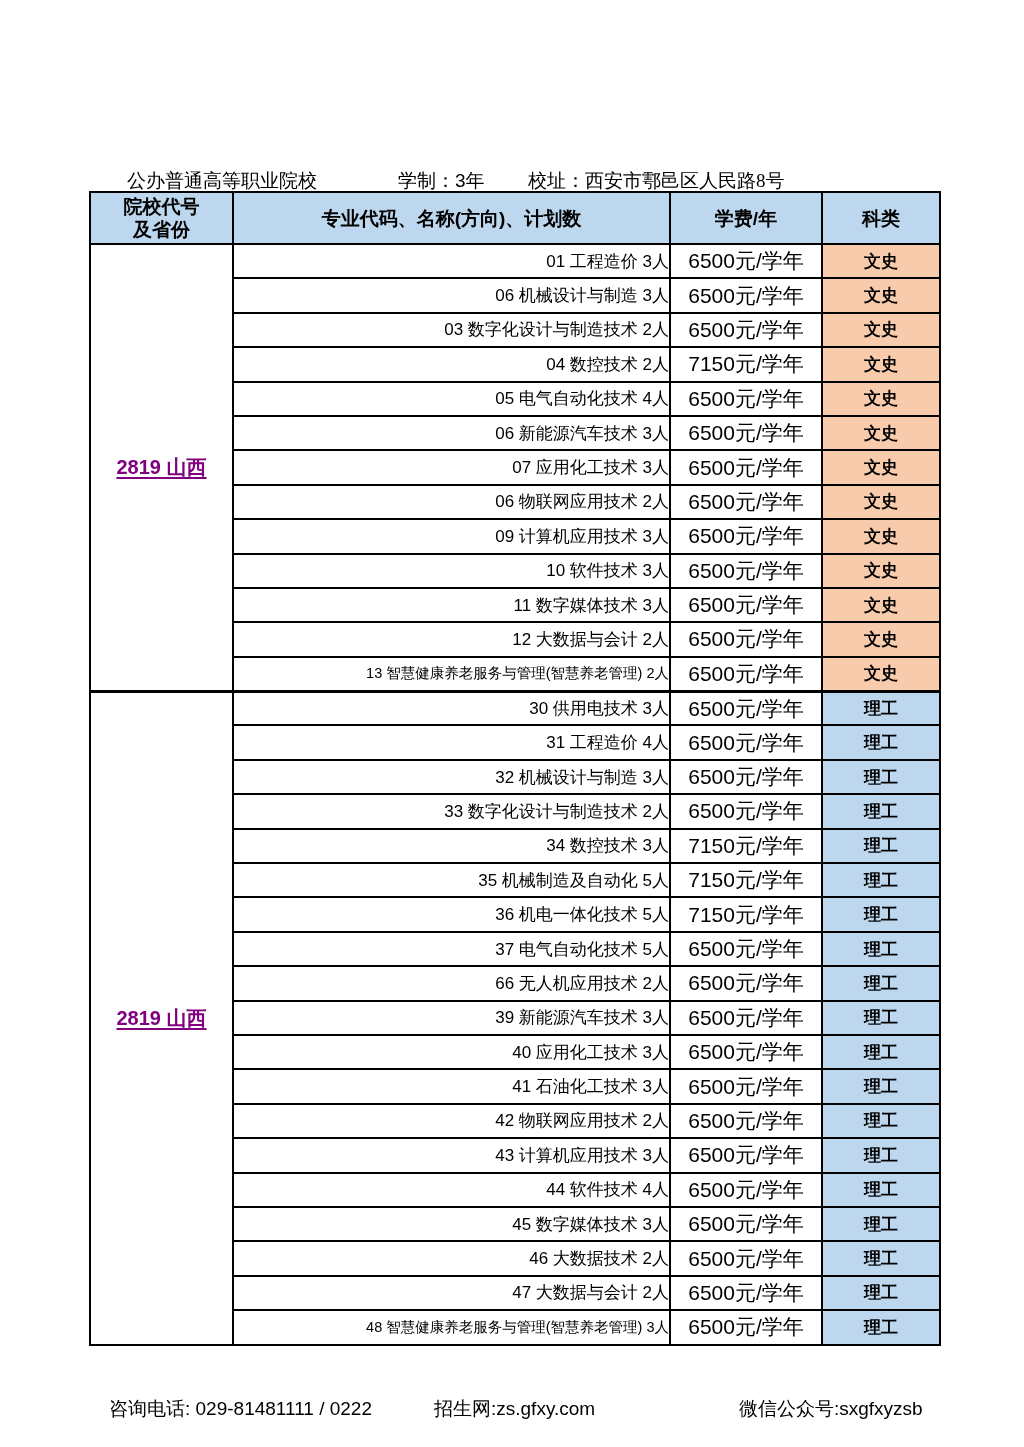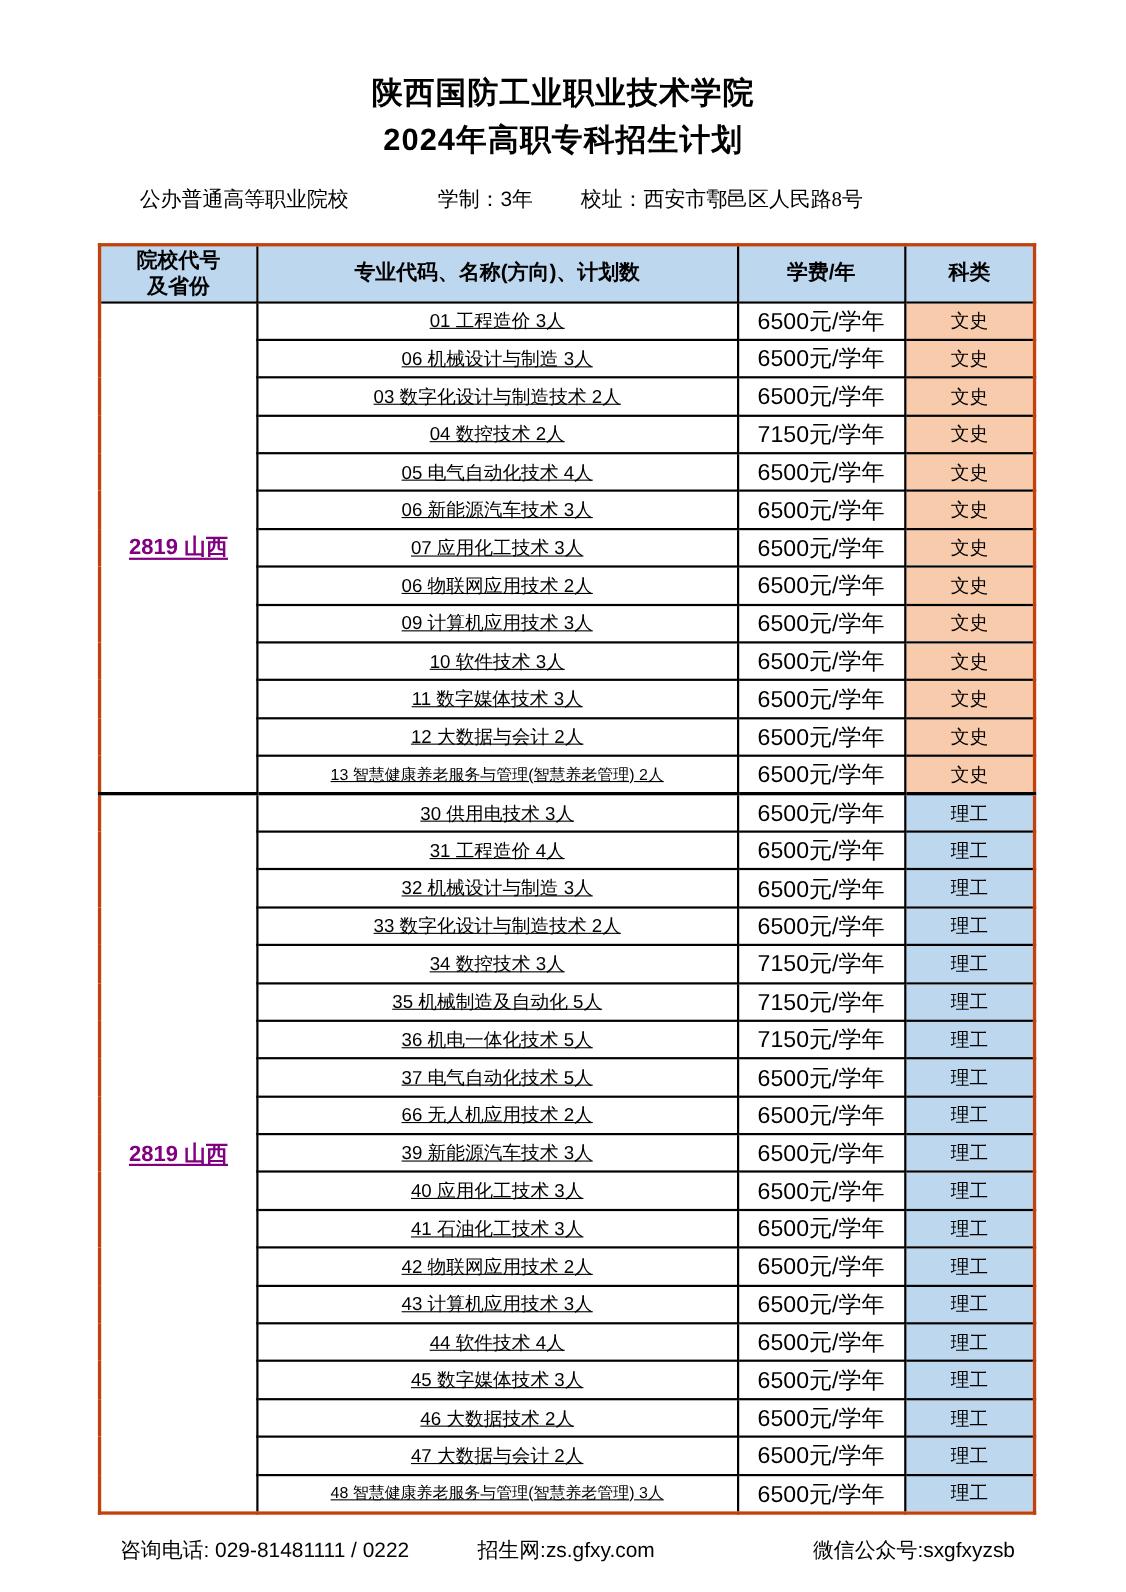--- a/index.html
+++ b/index.html
@@ -26,26 +26,26 @@
   
   .info-line { position: absolute; top: 168px; left: 0; width: 100%; height: 26px; font-size: 19px; }
   .info-item { position: absolute; white-space: nowrap; }
   .info-school { left: 127px; }
   .info-duration { left: 398px; }
   .info-address { left: 528px; font-family: Liberation Serif, serif; }
 
   
   table.admissions {
     position: absolute;
-    top: 221px;
+    top: 191px;
     left: 89px;
     width: 849px;
     border-collapse: collapse;
     table-layout: fixed;
-    border: 3px solid #c2410c;
+    border: 1px solid #c2410c;
   }
   col.c-code     { width: 143px; }
   col.c-major    { width: 437px; }
   col.c-tuition  { width: 152px; }
   col.c-category { width: 118px; }
 
   .admissions th, .admissions td {
     border: 2px solid #000;
     padding: 0;
     overflow: hidden;
@@ -67,57 +67,53 @@
     font-size: 20px;
     font-weight: bold;
     color: var(--code-color, #800080);
     text-decoration: underline;
     text-underline-offset: 3px;
     white-space: nowrap;
     margin-left: 37px;
   }
   .major-cell {
     font-size: 17px;
-    text-align: center;
+    text-align: right;
     vertical-align: middle;
     padding-left: 7px;
     white-space: nowrap;
-    text-decoration: underline;
   }
   .major-cell.small { font-size: 14.5px; }
   .tuition-cell {
     font-size: 21px;
     text-align: center;
     vertical-align: middle;
     white-space: nowrap;
   }
   .category-cell {
     font-size: 17px;
     text-align: center;
     vertical-align: middle;
     white-space: nowrap;
+    font-weight: bold;
   }
   tr.section-start td { border-top-width: 3px; }
 
   
   .footer { position: absolute; top: 1396px; left: 0; width: 100%; height: 26px; font-size: 19px; margin-left: 14px; }
   .footer-item { position: absolute; white-space: nowrap; }
   .footer-phone   { left: 95px; }
   .footer-website { left: 420px; }
   .footer-wechat  { left: 725px; }
 </style>
 </head>
 <body>
 
 <div class="page">
 
-  <div class="titles">
-    <div class="title-line">陕西国防工业职业技术学院</div>
-    <div class="title-line">2024年高职专科招生计划</div>
-  </div>
 
   <div class="info-line">
     <span class="info-item info-school">公办普通高等职业院校</span>
     <span class="info-item info-duration">学制：3年</span>
     <span class="info-item info-address">校址：西安市鄠邑区人民路8号</span>
   </div>
 
   <table class="admissions">
     <colgroup>
       <col class="c-code">

